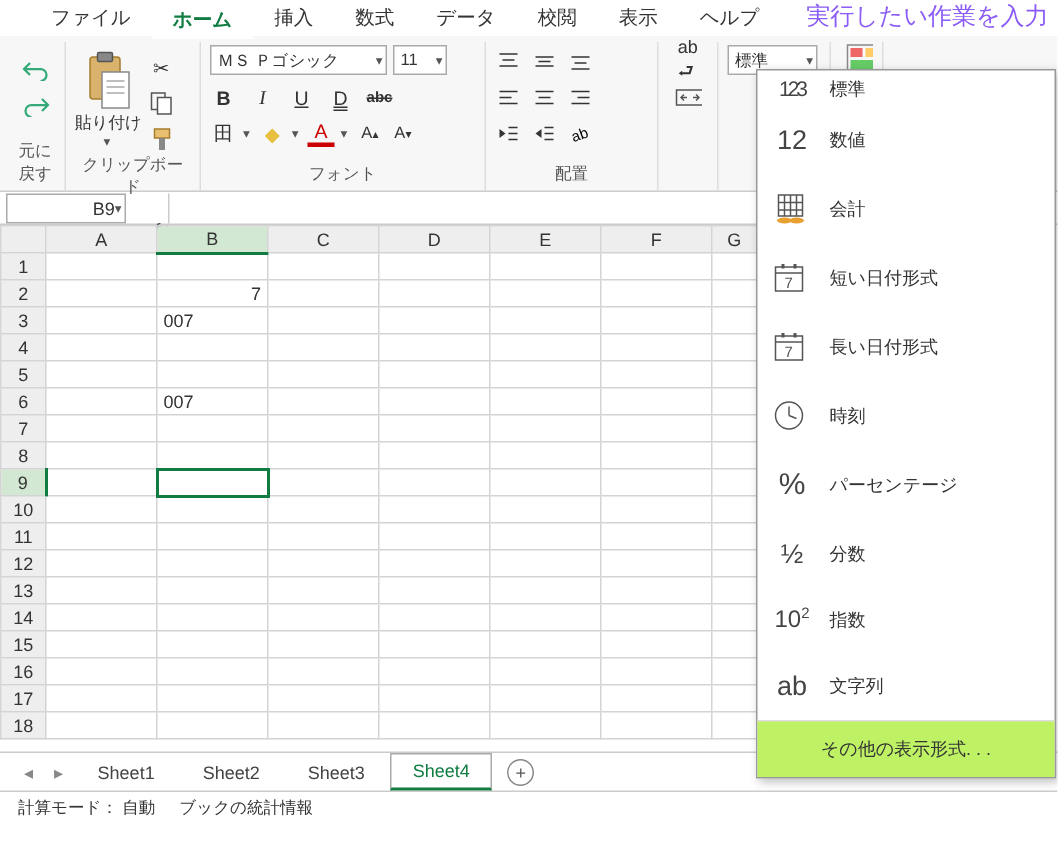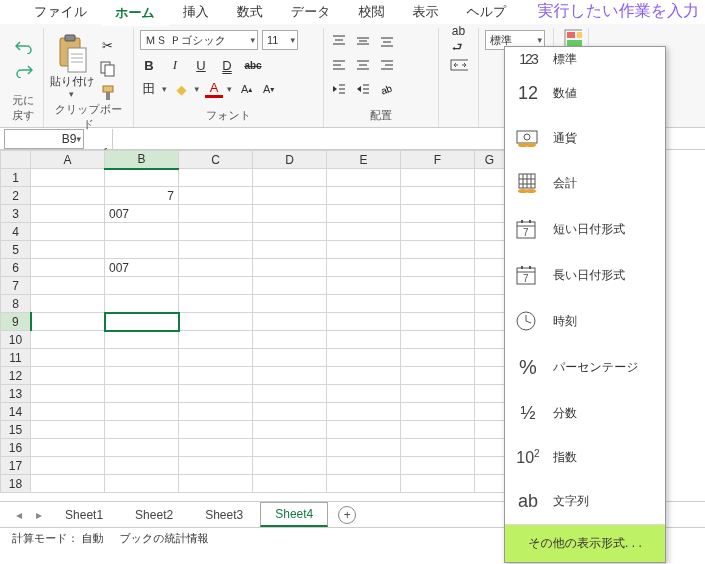--- a/index.html
+++ b/index.html
@@ -70,21 +70,21 @@
 .tabstrip { height: 26px; display:flex; align-items:center; padding-left: 10px; border-bottom: 1px solid #ccc; gap:2px; }
 .tabstrip .nav { color:#888; padding: 0 6px; cursor:pointer; }
 .sheet-tab { padding: 4px 14px; border: 1px solid transparent; cursor:pointer; font-size:12px; color:#444;}
 .sheet-tab.active { border: 1px solid #aaa; border-bottom: 2px solid #107c41; background:#fff; color:#107c41;}
 .addsheet { width:18px; height:18px; border:1px solid #888; border-radius:50%; display:flex; align-items:center; justify-content:center; margin-left:8px; font-size:12px; color:#555; cursor:pointer;}
 
 
 .statusbar { height: 20px; display:flex; align-items:center; gap: 16px; padding-left: 12px; font-size: 11px; color:#333;}
 
 
-.numfmt-popup { position: absolute; top: 46px; left: 504px; width: 162px; background: #fff; border: 1px solid #999; box-shadow: 2px 2px 6px rgba(0,0,0,0.25); z-index: 100; }
+.numfmt-popup { position: absolute; top: 46px; left: 504px; width: 200px; background: #fff; border: 1px solid #999; box-shadow: 2px 2px 6px rgba(0,0,0,0.25); z-index: 100; }
 .numfmt-item { display:flex; align-items:center; gap: 12px; padding: 12px 10px; cursor:pointer; font-size: 12px; }
 .numfmt-item .fi-icon { width: 26px; text-align:center; font-size: 18px; color:#444; }
 .numfmt-more { text-align:center; padding: 10px; border-top: 1px solid #ddd; background:#bef264; cursor:pointer; font-size:12px; color:#333;}
 .clip-truncate { height: 12px; overflow:hidden; }
 
 svg { display:block; }
 </style>
 </head>
 <body>
 
@@ -525,31 +525,20 @@
   <div class="numfmt-item clip-truncate">
     <span class="fi-icon" style="letter-spacing:-2px;font-size:14px;">123</span>
     <span>標準</span>
   </div>
   <div class="numfmt-item">
     <span class="fi-icon">12</span>
     <span>数値</span>
   </div>
   <div class="numfmt-item">
     <span class="fi-icon">
-        <svg width="24" height="20">
-          <rect x="2" y="3" width="20" height="12" fill="none" stroke="#555"></rect>
-          <circle cx="12" cy="9" r="3" fill="none" stroke="#555"></circle>
-          <ellipse cx="8" cy="17" rx="5" ry="2" fill="#e8a030"></ellipse>
-          <ellipse cx="16" cy="17" rx="5" ry="2" fill="#e8a030"></ellipse>
-        </svg>
-      </span>
-    <span>通貨</span>
-  </div>
-  <div class="numfmt-item">
-    <span class="fi-icon">
         <svg width="24" height="22">
           <rect x="4" y="2" width="16" height="14" fill="none" stroke="#555"></rect>
           <line x1="8" y1="2" x2="8" y2="16" stroke="#555"></line>
           <line x1="12" y1="2" x2="12" y2="16" stroke="#555"></line>
           <line x1="16" y1="2" x2="16" y2="16" stroke="#555"></line>
           <line x1="4" y1="7" x2="20" y2="7" stroke="#555"></line>
           <line x1="4" y1="12" x2="20" y2="12" stroke="#555"></line>
           <ellipse cx="8" cy="19" rx="5" ry="2" fill="#e8a030"></ellipse>
           <ellipse cx="16" cy="19" rx="5" ry="2" fill="#e8a030"></ellipse>
         </svg>

